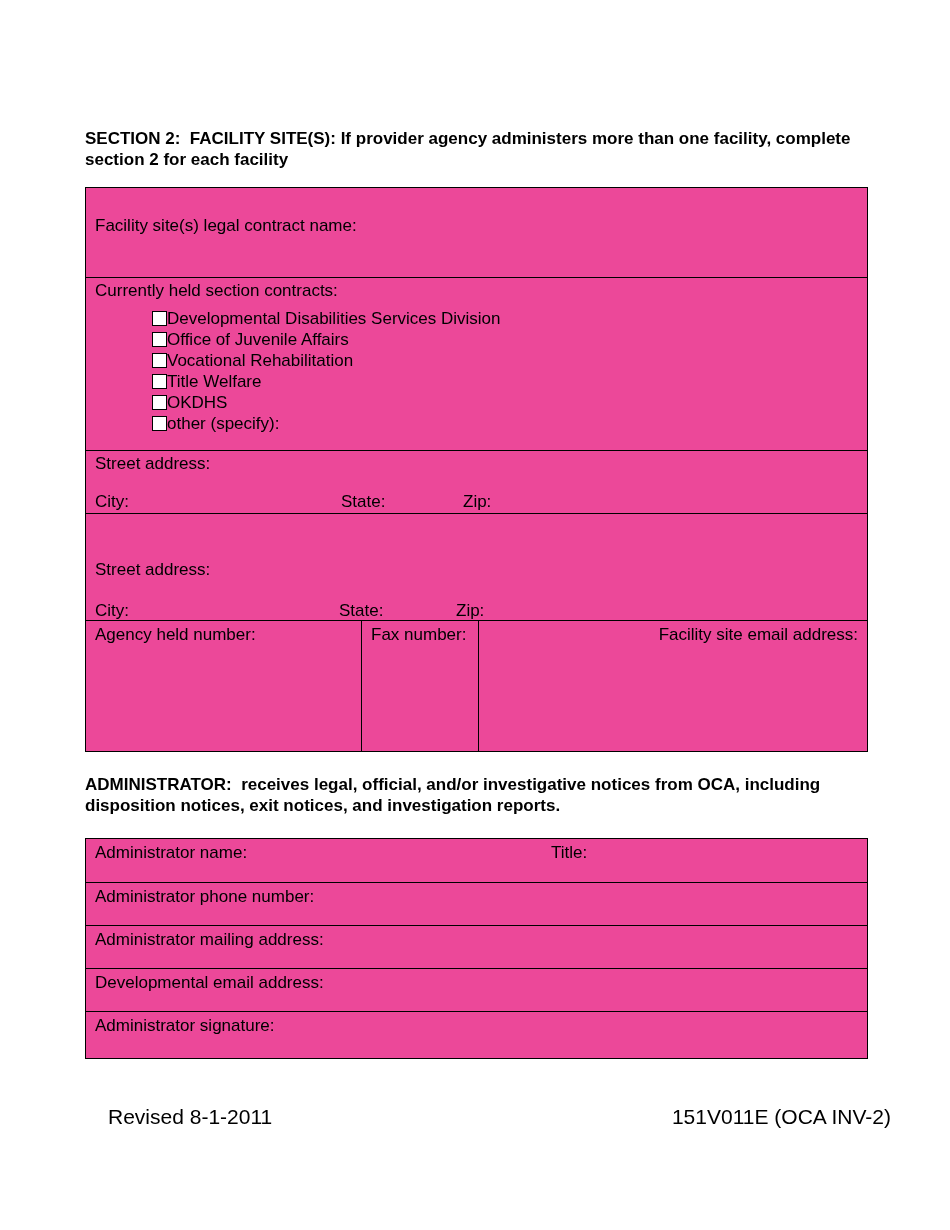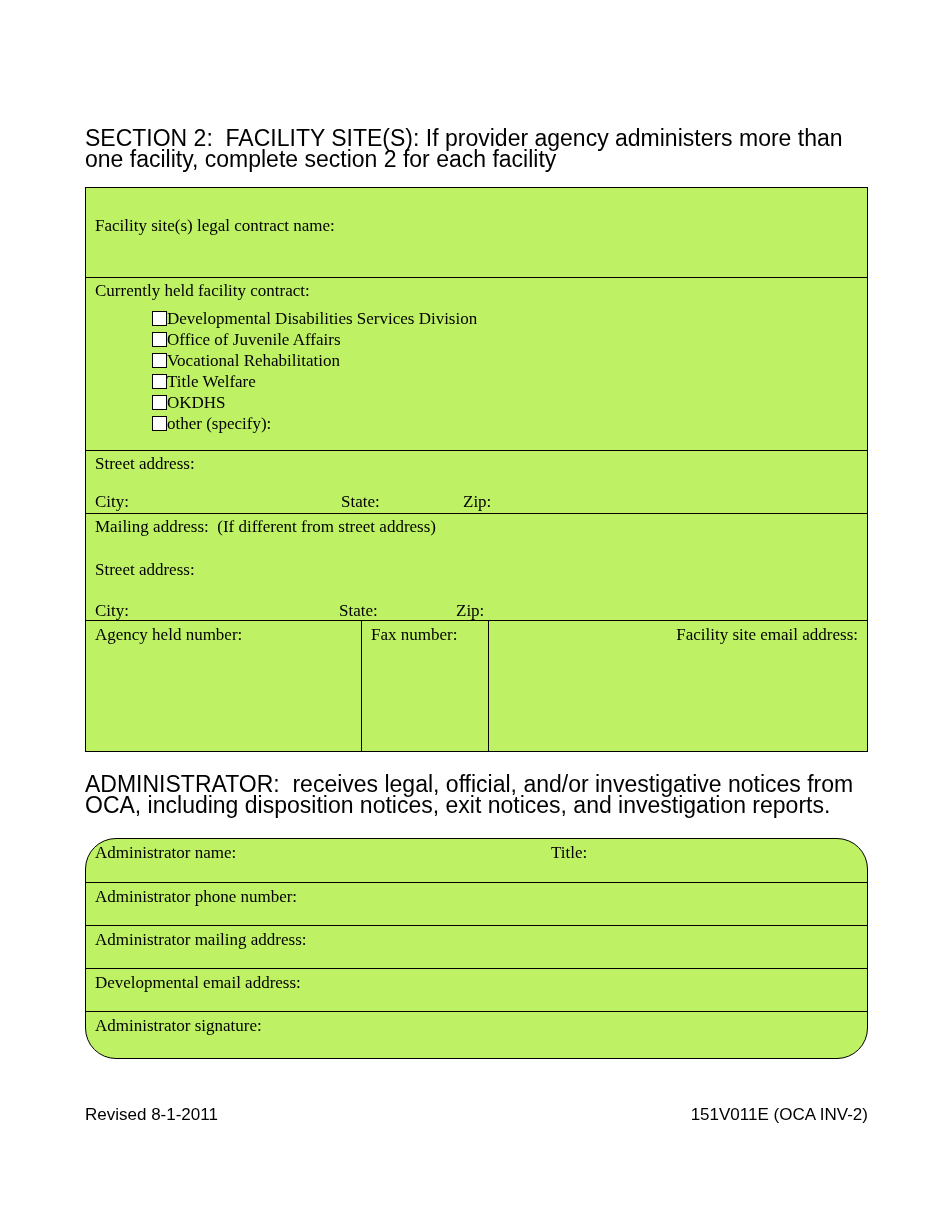--- a/index.html
+++ b/index.html
@@ -6,28 +6,28 @@
   html, body { background:#ffffff; }
   body {
     width:950px; height:1230px;
     position:relative; overflow:hidden;
     font-family:"Liberation Sans", sans-serif;
     font-size:17px; color:#000;
   }
   .content { margin-left:85px; width:783px; }
 
   .section-heading {
-    font-size:23px; font-weight:normal; line-height:21px;
+    font-size:17px; font-weight:bold; line-height:21px;
     white-space:pre-wrap;
   }
   .h-section2 { margin-top:128px; }
   .h-admin { margin-top:22px; }
 
-  .form-table { border:1px solid #000; margin-top:17px; background:#bef264;font-family:Liberation Serif, serif; }
-  .admin-table { margin-top:22px;border-radius:31px; }
+  .form-table { border:1px solid #000; margin-top:17px; background:#ec4899; }
+  .admin-table { margin-top:22px; }
 
   .label { white-space:pre-wrap; }
 
   
   .ft-row1 { height:90px; padding:28px 9px 0 9px; border-bottom:1px solid #000; }
   .ft-row2 { height:173px; padding:3px 9px 0 9px; border-bottom:1px solid #000; }
   .ft-row3 { height:63px; position:relative; border-bottom:1px solid #000; }
   .ft-row4 { height:107px; position:relative; border-bottom:1px solid #000; }
   .ft-row5 { height:130px; display:flex; }
 
@@ -45,51 +45,51 @@
   .r3-zip    { top:41px; left:377px; }
 
   .r4-mailing { top:3px;  left:9px; }
   .r4-street  { top:46px; left:9px; }
   .r4-city    { top:87px; left:9px; }
   .r4-state   { top:87px; left:253px; }
   .r4-zip     { top:87px; left:370px; }
 
   .ft-cell { padding:4px 9px; }
   .ft-cell-phone { width:275px; }
-  .ft-cell-fax   { width:128px; border-left:1px solid #000; border-right:1px solid #000; }
+  .ft-cell-fax   { width:118px; border-left:1px solid #000; border-right:1px solid #000; }
   .ft-cell-email { flex:1; padding-left:16px;text-align:right; }
 
   
   .at-row { position:relative; height:43px; padding:4px 9px; border-top:1px solid #000; }
   .at-row:first-child { border-top:none; }
   .at-row-sig  { height:47px; }
   .at-row-date { height:45px; }
   .at-title { position:absolute; top:4px; left:465px; }
 
   .footer {
-    margin-top:46px; margin-left:85px; width:783px;
+    margin-top:46px; margin-left:108px; width:783px;
     display:flex; justify-content:space-between;
-    font-size:17px;
+    font-size:21px;
   }
 </style>
 </head>
 <body>
 
 <div class="content">
 
   <h2 class="section-heading h-section2">SECTION 2:  FACILITY SITE(S): If provider agency administers more than one facility, complete section 2 for each facility</h2>
 
   <div class="form-table">
 
     <div class="ft-row1">
       <span class="label">Facility site(s) legal contract name:</span>
     </div>
 
     <div class="ft-row2">
-      <div class="label">Currently held facility contract:</div>
+      <div class="label">Currently held section contracts:</div>
       <div class="cb-list">
         <div class="cb-row">
           <span class="checkbox"></span><span class="label">Developmental Disabilities Services Division</span>
         </div>
         <div class="cb-row">
           <span class="checkbox"></span><span class="label">Office of Juvenile Affairs</span>
         </div>
         <div class="cb-row">
           <span class="checkbox"></span><span class="label">Vocational Rehabilitation</span>
         </div>
@@ -106,21 +106,20 @@
     </div>
 
     <div class="ft-row3">
       <span class="abs r3-street label">Street address:</span>
       <span class="abs r3-city label">City:</span>
       <span class="abs r3-state label">State:</span>
       <span class="abs r3-zip label">Zip:</span>
     </div>
 
     <div class="ft-row4">
-      <span class="abs r4-mailing label">Mailing address:  (If different from street address)</span>
       <span class="abs r4-street label">Street address:</span>
       <span class="abs r4-city label">City:</span>
       <span class="abs r4-state label">State:</span>
       <span class="abs r4-zip label">Zip:</span>
     </div>
 
     <div class="ft-row5">
       <div class="ft-cell ft-cell-phone">
         <span class="label">Agency held number:</span>
       </div>

